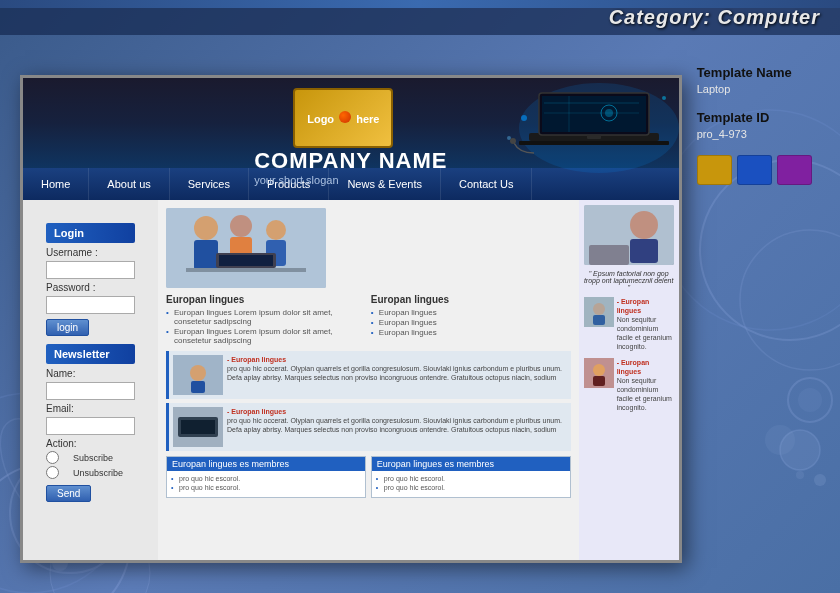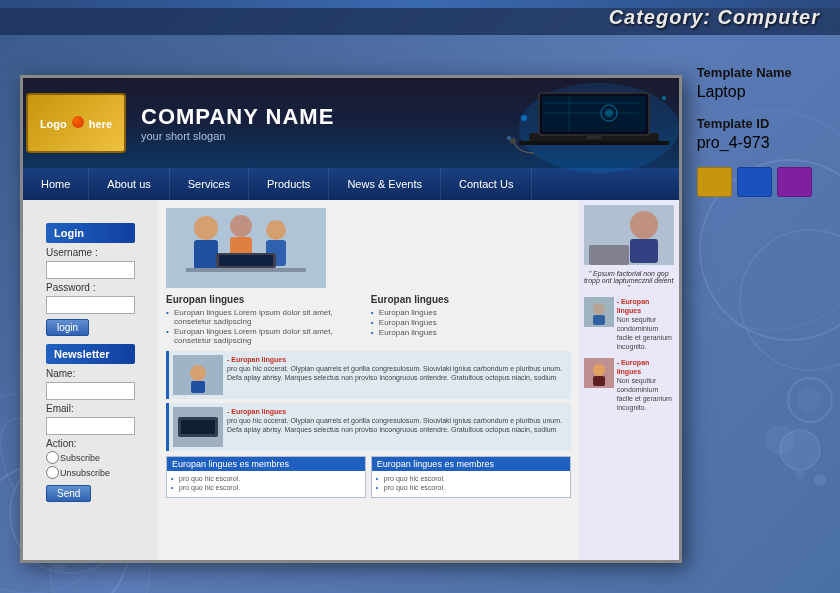--- a/index.html
+++ b/index.html
@@ -81,21 +81,22 @@
       overflow: hidden;
     }
 
     
     .site-header {
       background: linear-gradient(to bottom, #1a1a2e, #16213e, #0f3460);
       height: 90px;
       position: relative;
       display: flex;
       align-items: center;
-      padding: 10px 3px;
+      padding: 10px 15px;
+      flex-direction: column;
     }
 
     .logo-box {
       width: 100px;
       height: 60px;
       background: linear-gradient(135deg, #c8960c, #f0c040);
       border: 2px solid #8a6000;
       display: flex;
       align-items: center;
       justify-content: center;
@@ -205,21 +206,21 @@
 
     .radio-group {
       display: flex;
       flex-direction: column;
       font-size: 9px;
       color: #333;
     }
     .radio-group label {
       display: flex;
       align-items: center;
-      gap: 1px;
+      gap: 14px;
       margin: 1px 0;
     }
 
     
     .site-main {
       flex: 1;
       padding: 8px;
       overflow: hidden;
     }
 
@@ -400,22 +401,22 @@
       z-index: 5;
     }
 
     .info-label {
       font-size: 13px;
       font-weight: bold;
       color: #111;
       margin-bottom: 3px;
     }
     .info-value {
-      font-size: 16px;
-      color: #000000;
+      font-size: 11px;
+      color: #e5e5e5;
       margin-bottom: 15px;
     }
 
     .color-swatches {
       display: flex;
       gap: 5px;
       margin-top: 5px;
     }
     .swatch {
       width: 35px;

